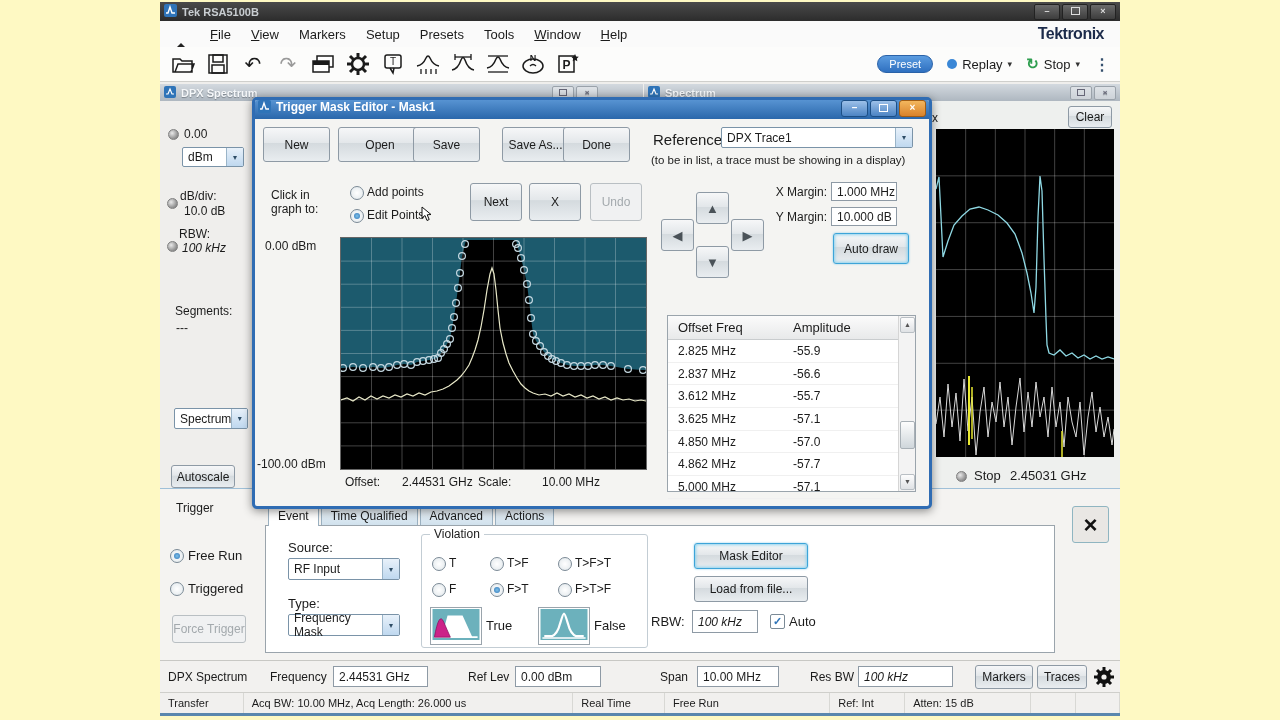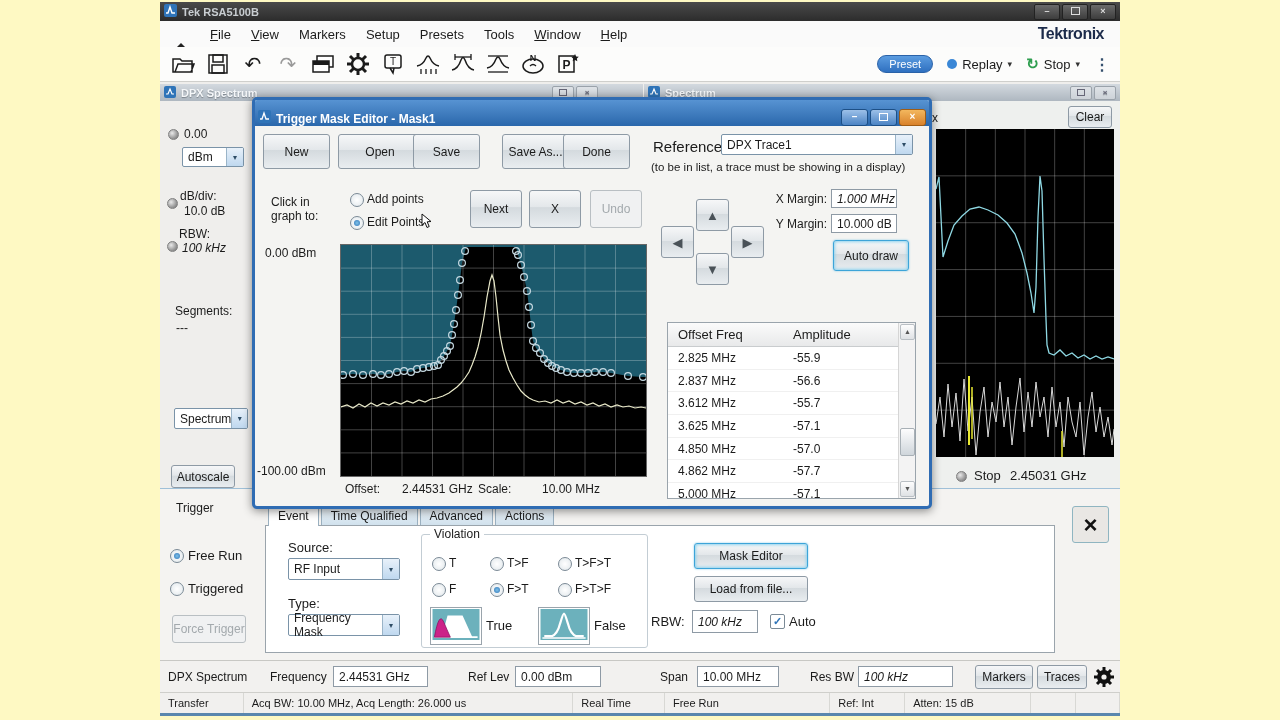--- a/index.html
+++ b/index.html
@@ -58,21 +58,21 @@
        border-radius:3px;text-align:center;font-size:12px;color:#1b1b1b;
        display:flex;align-items:center;justify-content:center;box-sizing:border-box;}
   .btn.glow{border:1px solid #3da4d8;box-shadow:0 0 3px 1px #8ed2ee inset,0 0 2px #7cc6e8;}
   .btn.disabled{color:#a3a9ad;border-color:#b9bfc3;background:#f0f1f2;}
 
   #spec-panel{left:770px;top:99px;width:190px;height:389px;background:#eef0ee;}
 
   
   #dialog{left:92px;top:95px;width:680px;height:412px;border:3px solid #2f6cb3;border-radius:5px;
           background:#f4f4f2;box-shadow:0 2px 10px rgba(0,0,0,.45);z-index:5;box-sizing:border-box;}
-  #dlg-title{height:26px;background:linear-gradient(#5793d2,#2a67ab);display:flex;align-items:flex-end;
+  #dlg-title{height:19px;background:linear-gradient(#5793d2,#2a67ab);display:flex;align-items:flex-start;
              color:#fff;font-weight:bold;font-size:12px;border-radius:2px 2px 0 0;}
   #dlg-title .appicon{margin:0 5px 0 3px;}
   #dlg-btns{margin-left:auto;display:flex;gap:2px;margin-right:3px;}
   .dlgbtn{width:25px;height:15px;border-radius:3px;border:1px solid #1c4f86;color:#fff;font-size:10px;
           line-height:13px;text-align:center;background:linear-gradient(#9cc0e8,#4c84c4);}
   .dlgbtn.close{background:linear-gradient(#f3b75e,#d9822b);border-color:#a05c14;font-weight:bold;}
   #dlg-body{position:relative;width:100%;height:386px;}
   .lbl{position:absolute;font-size:12px;}
   .tfield{position:absolute;background:#fff;border:1px solid #8e9aa5;font-size:12px;display:flex;
           align-items:center;padding-left:5px;box-sizing:border-box;}
@@ -486,21 +486,21 @@
       <div class="btn abs" style="left:215px;top:64px;width:52px;height:38px;">Next</div>
       <div class="btn abs" style="left:274px;top:64px;width:52px;height:38px;">X</div>
       <div class="btn disabled abs" style="left:335px;top:64px;width:52px;height:38px;">Undo</div>
 
       <div class="btn arrowbtn abs" style="left:441px;top:73px;width:33px;height:32px;">▲</div>
       <div class="btn arrowbtn abs" style="left:406px;top:100px;width:33px;height:32px;">◀</div>
       <div class="btn arrowbtn abs" style="left:476px;top:100px;width:33px;height:32px;">▶</div>
       <div class="btn arrowbtn abs" style="left:441px;top:127px;width:33px;height:32px;">▼</div>
 
       <span class="lbl" style="left:502px;top:66px;width:70px;text-align:right;">X Margin:</span>
-      <div class="tfield" style="left:576px;top:63px;width:66px;height:19px;font-style:italic;">1.000 MHz</div>
+      <div class="tfield" style="left:576px;top:63px;width:66px;height:19px;">1.000 MHz</div>
       <span class="lbl" style="left:502px;top:91px;width:70px;text-align:right;">Y Margin:</span>
       <div class="tfield" style="left:576px;top:88px;width:66px;height:19px;">10.000 dB</div>
       <div class="btn glow abs" style="left:578px;top:114px;width:76px;height:31px;">Auto draw</div>
 
       <span class="lbl" style="left:10px;top:120px;">0.00 dBm</span>
       <div id="mask-graph">
         <svg width="305" height="231" viewBox="0 0 305 231">
           <polygon fill="#1c5a6d" points="0,0 305,0 305,132 302,132 287,131 270,128 262,127 254,127 247,128 240,128 233,128 226,127 220,125 215,123 211,121 207,118 203,114 199,108 195,103 192,96 190,80 188,62 186,46 183,32 180,20 177,10 175,2 125,2 124,6 121,18 119,35 117,50 115,65 113,79 111,90 109,101 106,106 103,111 100,115 97,120 93,121 88,122 82,123 76,124 70,127 63,126 56,127 48,129 40,130 32,129 22,130 12,129 2,130 0,130"></polygon>
           <g>
                 <line x1="30.5" x2="30.5" y1="0" y2="231" class="gridline"></line>

